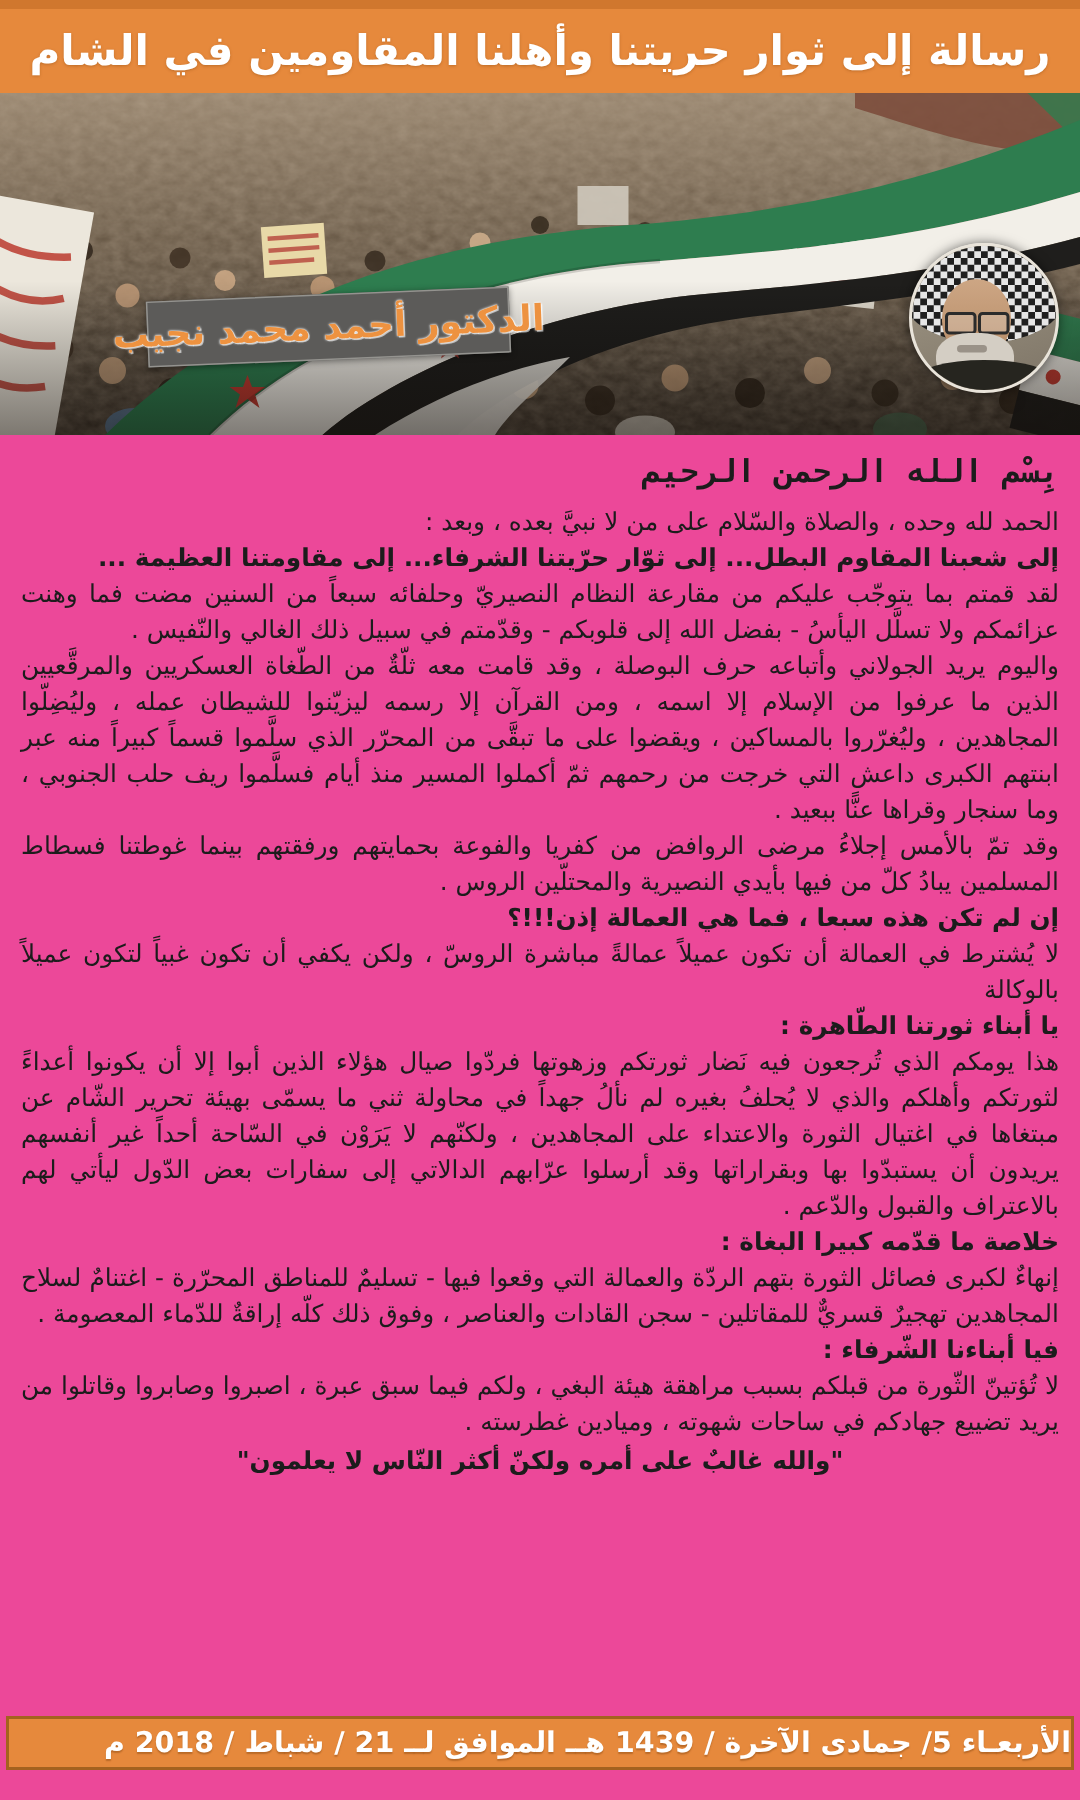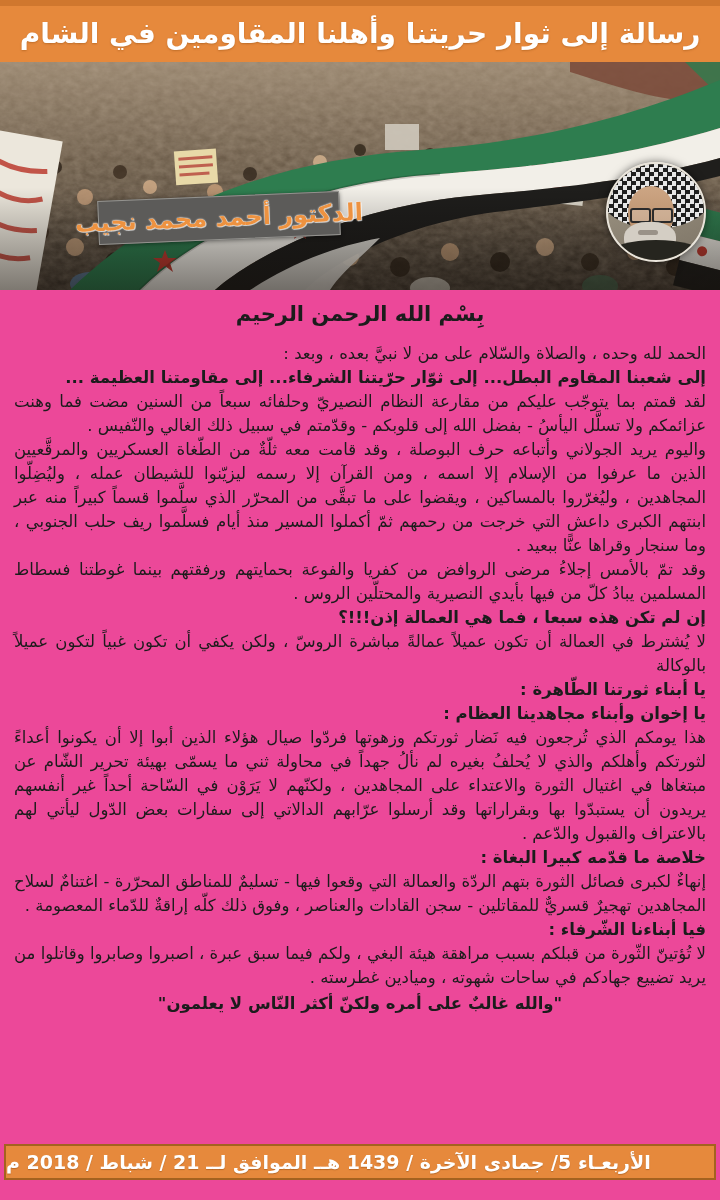--- a/index.html
+++ b/index.html
@@ -94,41 +94,42 @@
     background:#26251f;border-radius:50% 50% 0 0;
   }
   
   .body{
     height:851px;
     box-sizing:border-box;
     padding:10px 14px 0 14px;
     overflow:hidden;
   }
   .bismillah{
-    margin:2px 0 16px 0;
-    text-align:center;
+    margin:2px 0 8px 0;
+    text-align:right;
     font-size:21px;
     font-weight:bold;
+    font-family:Liberation Mono, monospace;
   }
   .para{
     margin:0;
     font-size:16.5px;
     line-height:24px;
     text-align:justify;
   }
   .para.bold{font-weight:bold;}
   .para.bold-center{font-weight:bold;text-align:center;margin-top:2px;}
   
   .footer{
     margin:3px 4px 0 4px;
     height:36px;
     background:var(--accent,#E6893C);
     border:2px solid var(--accent-dark,#A4621F);
     box-sizing:border-box;
-    display:flex;align-items:center;justify-content:flex-end;
+    display:flex;align-items:center;justify-content:flex-start;
   }
   .footer-text{
     color:#fff;font-weight:bold;font-size:19px;white-space:nowrap;
     text-shadow:0 1px 1px rgba(120,60,10,.4);
   }
 </style>
 </head>
 <body>
 
 <div class="page" style="--accent: #E6893C; --accent-dark2: #D0772E; --accent-dark: #A4621F; --badge-bg: #5C5B59; --badge-text: #ED9240; --text: #1C1C1C;">
@@ -260,21 +261,20 @@
     <h2 class="bismillah">بِسْم الله الرحمن الرحيم</h2>
     <div id="paragraphs">
         <p class="para normal">الحمد لله وحده ، والصلاة والسّلام على من لا نبيَّ بعده ، وبعد :</p>
         <p class="para bold">إلى شعبنا المقاوم البطل... إلى ثوّار حرّيتنا الشرفاء... إلى مقاومتنا العظيمة ...</p>
         <p class="para normal">لقد قمتم بما يتوجّب عليكم من مقارعة النظام النصيريّ وحلفائه سبعاً من السنين مضت فما وهنت عزائمكم ولا تسلَّل اليأسُ - بفضل الله إلى قلوبكم - وقدّمتم في سبيل ذلك الغالي والنّفيس .</p>
         <p class="para normal">واليوم يريد الجولاني وأتباعه حرف البوصلة ، وقد قامت معه ثلّةٌ من الطّغاة العسكريين والمرقَّعيين الذين ما عرفوا من الإسلام إلا اسمه ، ومن القرآن إلا رسمه ليزيّنوا للشيطان عمله ، وليُضِلّوا المجاهدين ، وليُغرّروا بالمساكين ، ويقضوا على ما تبقَّى من المحرّر الذي سلَّموا قسماً كبيراً منه عبر ابنتهم الكبرى داعش التي خرجت من رحمهم ثمّ أكملوا المسير منذ أيام فسلَّموا ريف حلب الجنوبي ، وما سنجار وقراها عنًّا ببعيد .</p>
         <p class="para normal">وقد تمّ بالأمس إجلاءُ مرضى الروافض من كفريا والفوعة بحمايتهم ورفقتهم بينما غوطتنا فسطاط المسلمين يبادُ كلّ من فيها بأيدي النصيرية والمحتلّين الروس .</p>
         <p class="para bold">إن لم تكن هذه سبعا ، فما هي العمالة إذن!!!؟</p>
         <p class="para normal">لا يُشترط في العمالة أن تكون عميلاً عمالةً مباشرة الروسّ ، ولكن يكفي أن تكون غبياً لتكون عميلاً بالوكالة</p>
         <p class="para bold">يا أبناء ثورتنا الطّاهرة :</p>
-        <p class="para bold">يا إخوان وأبناء مجاهدينا العظام :</p>
         <p class="para normal">هذا يومكم الذي تُرجعون فيه نَضار ثورتكم وزهوتها فردّوا صيال هؤلاء الذين أبوا إلا أن يكونوا أعداءً لثورتكم وأهلكم والذي لا يُحلفُ بغيره لم نألُ جهداً في محاولة ثني ما يسمّى بهيئة تحرير الشّام عن مبتغاها في اغتيال الثورة والاعتداء على المجاهدين ، ولكنّهم لا يَرَوْن في السّاحة أحداً غير أنفسهم يريدون أن يستبدّوا بها وبقراراتها وقد أرسلوا عرّابهم الدالاتي إلى سفارات بعض الدّول ليأتي لهم بالاعتراف والقبول والدّعم .</p>
         <p class="para bold">خلاصة ما قدّمه كبيرا البغاة :</p>
         <p class="para normal">إنهاءٌ لكبرى فصائل الثورة بتهم الردّة والعمالة التي وقعوا فيها - تسليمٌ للمناطق المحرّرة - اغتنامٌ لسلاح المجاهدين تهجيرٌ قسريٌّ للمقاتلين - سجن القادات والعناصر ، وفوق ذلك كلّه إراقةٌ للدّماء المعصومة .</p>
         <p class="para bold">فيا أبناءنا الشّرفاء :</p>
         <p class="para normal">لا تُؤتينّ الثّورة من قبلكم بسبب مراهقة هيئة البغي ، ولكم فيما سبق عبرة ، اصبروا وصابروا وقاتلوا من يريد تضييع جهادكم في ساحات شهوته ، وميادين غطرسته .</p>
         <p class="para bold-center">"والله غالبٌ على أمره ولكنّ أكثر النّاس لا يعلمون"</p>
       </div>
   </div>
 
   <div class="footer">

